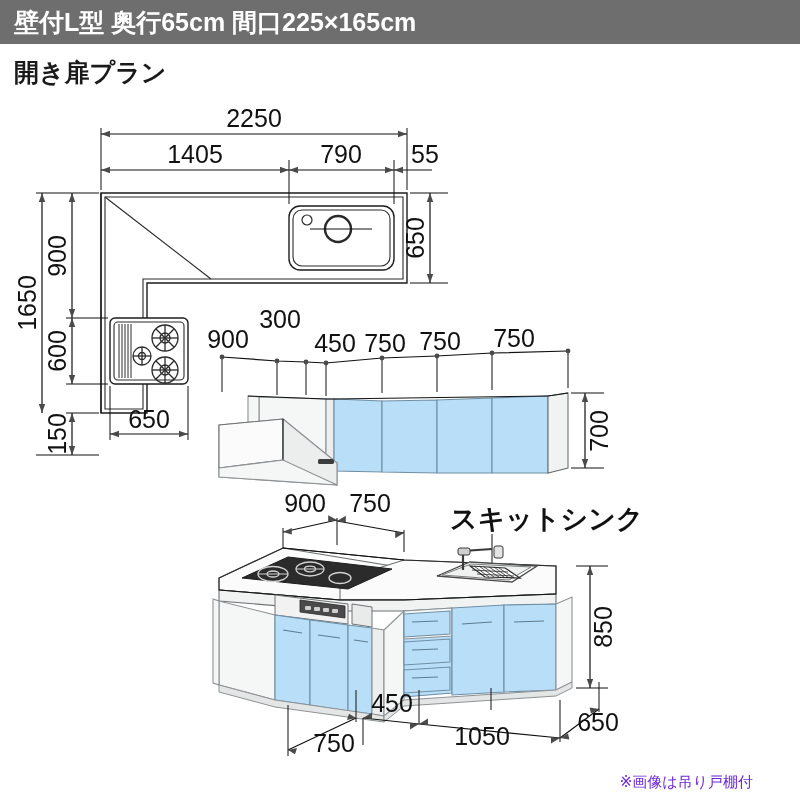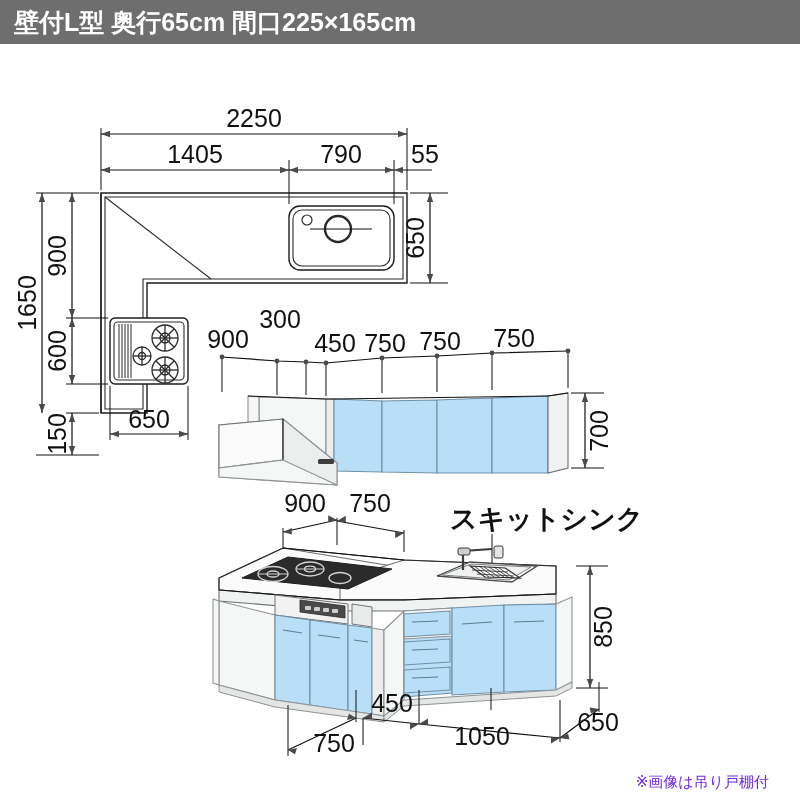--- a/index.html
+++ b/index.html
@@ -4,21 +4,21 @@
 <title>kitchen-spec-drawing</title>
 <style>
   html,body{margin:0;padding:0;}
   body{
     width:800px;height:800px;
     background:#ffffff;
     font-family:"Liberation Sans","DejaVu Sans",sans-serif;
     overflow:hidden;
     position:relative;
   }
-  #root{position:relative;width:763px;height:800px;padding-left:16px;}
+  #root{position:relative;width:763px;height:800px;}
 
   
   .title-bar{
     position:absolute;left:0;top:0;width:800px;height:44px;
     background:#6e6e6e;
     display:flex;align-items:center;
   }
   .title-bar .t{
     color:#ffffff;font-size:25px;font-weight:bold;
     letter-spacing:0px;padding-left:14px;white-space:nowrap;
@@ -56,20 +56,21 @@
   .hl{stroke:#5d7c90;stroke-width:1.1;fill:none;}
 </style>
 </head>
 <body>
 
 <div id="root">
 
   <div class="title-bar">
     <div class="t">壁付L型 奥行65cm 間口225×165cm</div>
   </div>
+  <div class="subtitle">開き扉プラン</div>
 
   <svg class="draw" viewBox="0 0 800 800">
 
     <g>
 
       <path class="outline" d="M101,193 L407,193 L407,283 L147,283 L147,413 L101,413 Z"></path>
 
       <path class="outline2" d="M105,197 L403,197 L403,279 L143,279 L143,409 L105,409 Z"></path>
 
       <line class="outline2" x1="105" y1="197" x2="211" y2="279"></line>

